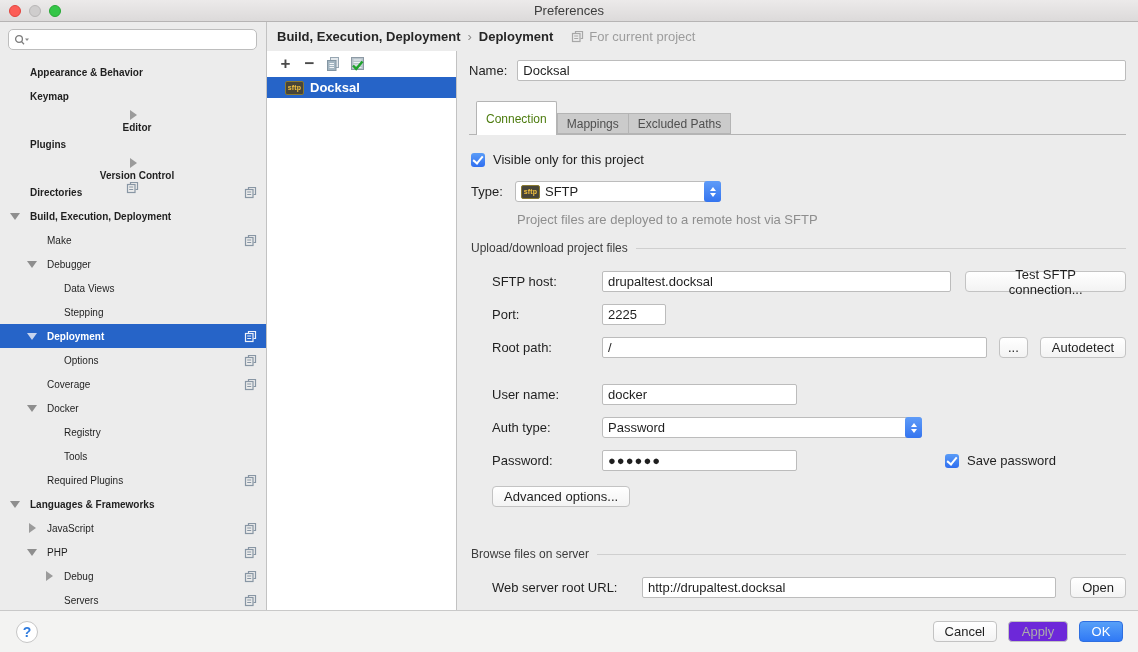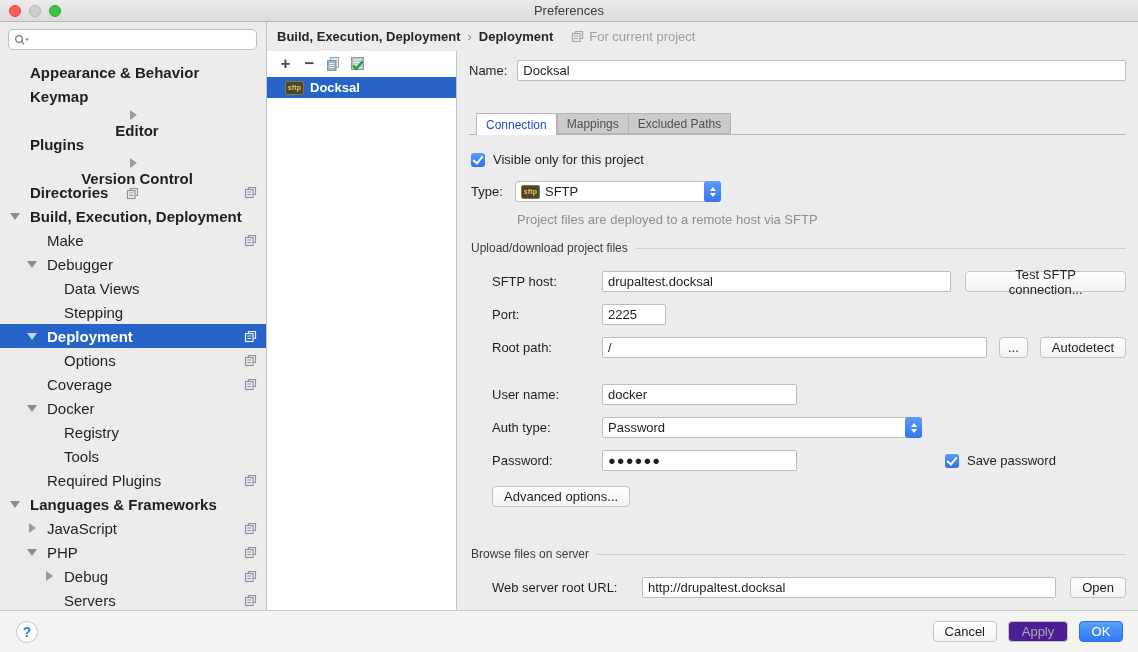--- a/index.html
+++ b/index.html
@@ -28,21 +28,21 @@
   .search-box input { border:none; outline:none; flex:1; font-size:12px; margin-left:3px; background:transparent; font-family:"Liberation Sans",sans-serif; }
   .tree { flex:1; overflow:hidden; padding-top:6px; }
   .tree-row { height:24px; display:flex; align-items:center; cursor:default; }
   .tree-row.bold .tree-label { font-weight:bold; }
   .tree-row.selected { background:#2664c8; }
   .tree-row.selected .tree-label { color:#fff; font-weight:bold; }
   .arrow-box { width:14px; flex:0 0 14px; margin-right:8px; display:flex; align-items:center; justify-content:center; }
   .tri-right { width:0; height:0; border-left:7px solid #9b9b9b; border-top:5px solid transparent; border-bottom:5px solid transparent; }
   .tri-down  { width:0; height:0; border-top:7px solid #8e8e8e; border-left:5px solid transparent; border-right:5px solid transparent; }
   .tree-row.selected .tri-down { border-top-color:#c7d4ee; }
-  .tree-label { font-size:15px; color:#1f1f1f; white-space:nowrap; }
+  .tree-label { font-size:10px; color:#1f1f1f; white-space:nowrap; }
   .tree-spacer { flex:1; }
   .proj-icon { width:13px; height:13px; margin-right:9px; color:#8896a4; flex:0 0 13px; }
   .tree-row.selected .proj-icon { color:#eef2fa; }
 
   
   .rightcol { flex:1; display:flex; flex-direction:column; min-width:0; }
   .header { height:29px; flex:0 0 29px; display:flex; align-items:center; padding-left:10px; background:#ececec; }
   .crumb { font-weight:bold; font-size:13px; color:#262626; }
   .crumb-sep { color:#8e8e8e; margin:0 7px; font-weight:normal; }
   .scope { display:flex; align-items:center; margin-left:18px; color:#9d9d9d; }
@@ -61,21 +61,21 @@
   
   .content { flex:1; background:#ececec; padding:0 12px; display:flex; flex-direction:column; min-width:0; }
   .name-row { display:flex; align-items:center; margin-top:9px; }
   .name-row .lbl { margin-right:10px; }
   .field { height:21px; border:1px solid #bcbcbc; border-radius:2px; background:#fff; font-size:13px; padding:0 5px; font-family:"Liberation Sans",sans-serif; outline:none; color:#1f1f1f; }
   .name-field { flex:1; }
 
   
   .tabstrip { margin-top:13px; display:flex; align-items:flex-end; border-bottom:1px solid #b4b4b4; padding-left:7px; }
   .tab { height:21px; padding:0 9px; font-size:12px; display:flex; align-items:center; cursor:default; }
-  .tab.active { background:#fff; border:1px solid #b4b4b4; border-bottom:none; margin-bottom:-1px; height:22px; border-radius:2px 2px 0 0; color:#1d4ed8; }
+  .tab.active { background:#fff; border:1px solid #b4b4b4; border-bottom:none; margin-bottom:-1px; height:34px; border-radius:2px 2px 0 0; color:#4d7c0f; }
   .tab.inactive { background:#cbcbcb; border:1px solid #b4b4b4; border-left:none; color:#4f4f4f;margin-top:19px; }
   .tab.inactive.first-inactive { border-left:1px solid #b4b4b4; }
 
   
   .panel { padding:14px 0 0 2px; flex:1; }
   .frow { display:flex; align-items:center; height:21px; margin-bottom:12px; }
   .check-row { margin-bottom:11px;text-align:center; }
   .checkbox { width:14px; height:14px; border-radius:3px; background:linear-gradient(#5a9cf7,#2f6ef0); position:relative; flex:0 0 14px; }
   .checkbox::after { content:""; position:absolute; left:4px; top:1px; width:4px; height:8px; border:solid #fff; border-width:0 2px 2px 0; transform:rotate(40deg); }
   .cb-label { margin-left:8px; }
@@ -107,21 +107,21 @@
   .adv-row { margin-top:15px; margin-bottom:0; }
   .browse-sec { margin-top:40px; }
   .url-lbl { width:150px; flex:0 0 150px; }
   .url-field { flex:1; max-width:420px; }
 
   
   .footer { height:42px; flex:0 0 42px; background:#f3f3f2; border-top:1px solid #c9c9c9; display:flex; align-items:center; padding:0 15px 0 16px; }
   .help-btn { width:22px; height:22px; border-radius:50%; background:#fff; border:1px solid #c6c6c6; color:#2f7bde; font-size:14px; display:flex; align-items:center; justify-content:center; font-weight:bold; }
   .footer-spacer { flex:1; }
   .footer .btn { margin-left:11px; min-width:60px; }
-  .btn.disabled { color:#acacac; background:#4c1d95; }
+  .btn.disabled { color:#acacac; background:#6d28d9; }
   .btn.primary { background:linear-gradient(#57a0f8,#3079f5); border:1px solid #2e6fe0; color:#fff; min-width:44px; }
 </style>
 </head>
 <body>
 
 <div class="window">
 
   <div class="titlebar">
     <span class="win-title">Preferences</span>
     <div class="lights">

